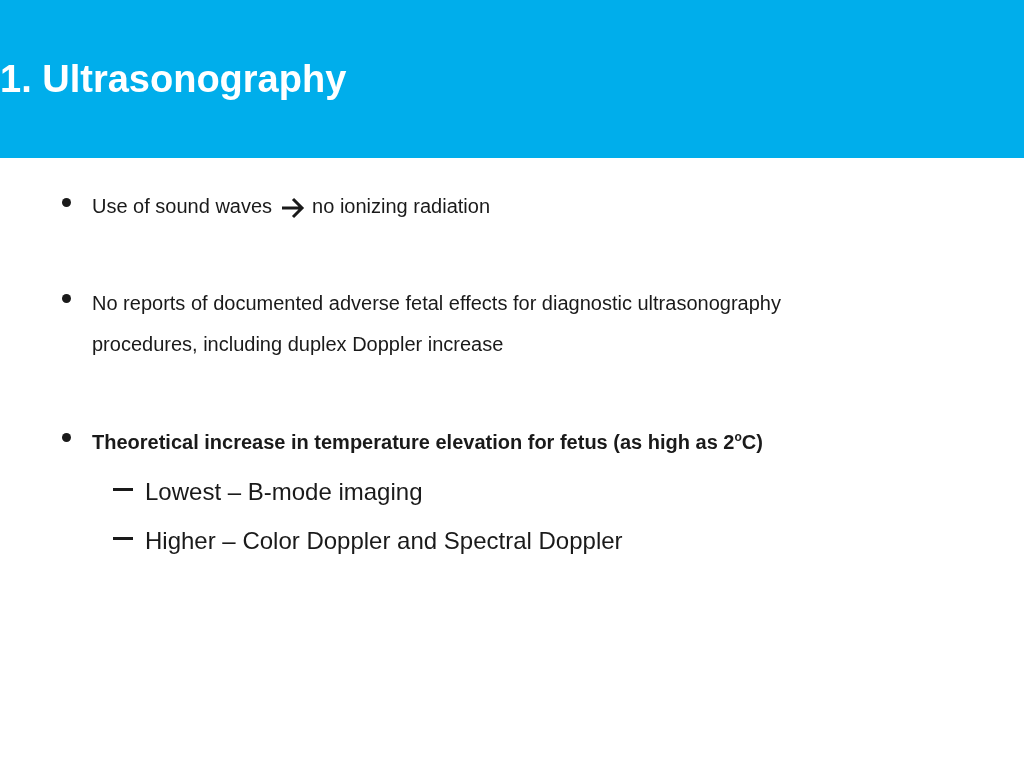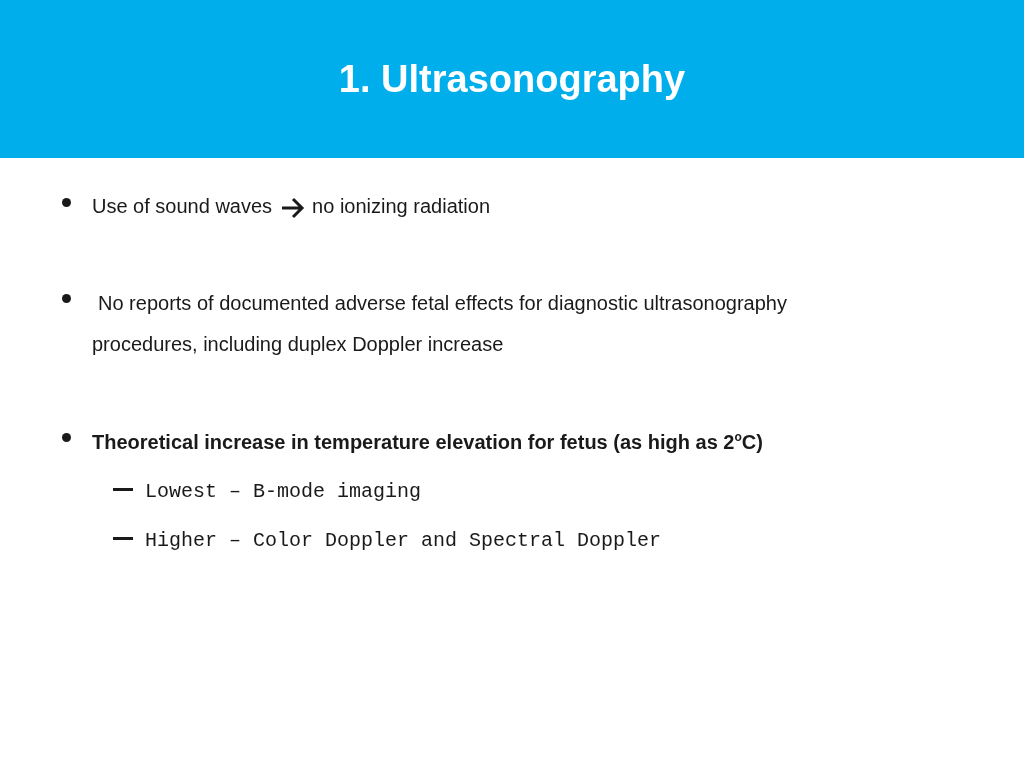--- a/index.html
+++ b/index.html
@@ -1,22 +1,22 @@
 <!DOCTYPE html>
 <html><head>
 <meta charset="utf-8">
 <style>
   html, body { margin:0; padding:0; }
   body { width:1024px; height:768px; background:#ffffff; position:relative; overflow:hidden; font-family:"Liberation Sans", sans-serif; color:#1a1a1a; }
   .header { position:absolute; left:0; top:0; width:1024px; height:158px; background:#00aeeb; }
-  .title { position:absolute; left:0; top:52px; width:1024px; text-align:center; color:#ffffff; font-weight:bold; font-size:38px; line-height:54px; }
+  .title { position:absolute; left:0; top:52px; width:1024px; text-align:left; color:#ffffff; font-weight:bold; font-size:38px; line-height:54px; }
   .dot { position:absolute; left:62px; width:9px; height:9px; border-radius:50%; background:#1a1a1a; }
   .text { position:absolute; left:92px; font-size:20px; line-height:41px; white-space:nowrap; }
   .dash { position:absolute; left:113px; width:20px; height:3px; background:#1a1a1a; }
-  .subtext { position:absolute; left:145px; font-size:20px; line-height:41px; white-space:nowrap;font-family:Liberation Mono, monospace; }
+  .subtext { position:absolute; left:145px; font-size:24px; line-height:41px; white-space:nowrap; }
   .arrow { display:inline-block; vertical-align:middle; margin:0 6px 0 8px; }
   sup { font-size:12px; line-height:0; }
 </style>
 </head>
 <body>
 
 <div class="header">
   <div class="title">1. Ultrasonography</div>
 </div>
 
@@ -25,21 +25,21 @@
     <div class="dot" style="top:198px;"></div>
     <div class="text" style="top:186px;">
       <span>Use of sound waves</span><svg class="arrow" width="26" height="22" viewBox="0 0 26 22">
           <path d="M2 11 H22 M13 2 L22 11 L13 20" stroke="#1a1a1a" stroke-width="3" fill="none"></path>
         </svg><span>no ionizing radiation</span>
     </div>
   </div>
 
   <div>
     <div class="dot" style="top:294px;"></div>
-    <div class="text" style="top:283px;margin-left:6px;">No reports of documented adverse fetal effects for diagnostic ultrasonography</div>
+    <div class="text" style="top:283px;">No reports of documented adverse fetal effects for diagnostic ultrasonography</div>
     <div class="text" style="top:324px;">procedures, including duplex Doppler increase</div>
   </div>
 
   <div>
     <div class="dot" style="top:433px;"></div>
     <div class="text" style="top:422px;font-weight:bold;">
       <span>Theoretical increase in temperature elevation for fetus (as high as 2</span><sup>o</sup><span>C)</span>
     </div>
 
     <div>

